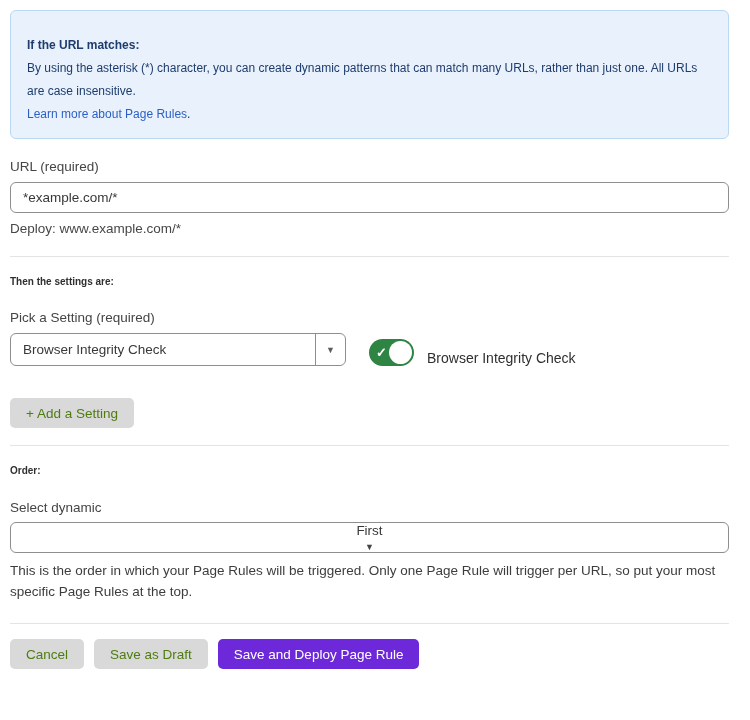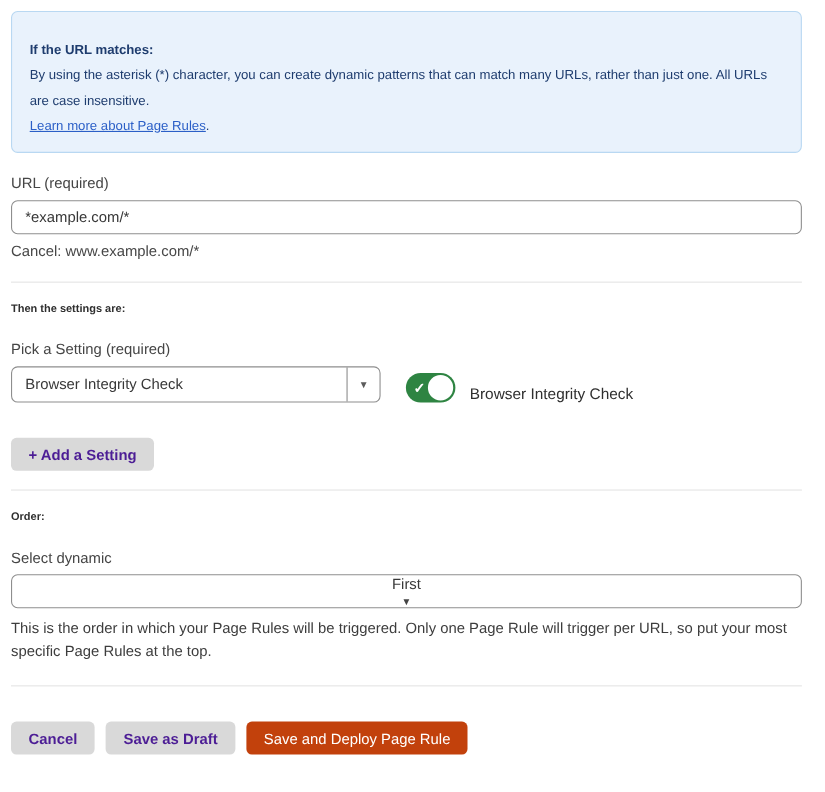--- a/index.html
+++ b/index.html
@@ -27,21 +27,20 @@
     border: 1px solid #b9d8f2;
     border-radius: 6px;
     padding: 23px 16px 12px 16px;
     font-size: 12px;
     line-height: 23px;
     color: #1e3c6e;
   }
   .infobox .info-heading { font-weight: bold; }
   .infobox a.learn-link {
     color: #2b5fc7;
-    text-decoration: underline;
     cursor: pointer;
   }
 
   .field-label {
     font-size: 13.5px;
     color: #454545;
     margin: 20px 0 8px 0;
   }
 
   .text-input {
@@ -153,22 +152,22 @@
     align-items: center;
     justify-content: center;
     height: 30px;
     padding: 0 16px;
     border: none;
     border-radius: 5px;
     font-size: 13.5px;
     font-family: "Liberation Sans", sans-serif;
     cursor: pointer;
   }
-  .btn-gray { background: #d9d9d9; color: #4c1d95; font-weight: bold; }
-  .btn-blue { background: #c2410c; color: #ffffff; margin-top: 17px; }
+  .btn-gray { background: #d9d9d9; color: #4d7c0f; }
+  .btn-blue { background: #6d28d9; color: #ffffff; }
 
   .add-setting { margin-top: 32px; }
 
   .select-box {
     display: flex;
     align-items: center;
     justify-content: space-between;
     width: 100%;
     height: 31px;
     border: 1px solid #8e8e8e;
@@ -187,40 +186,40 @@
 
   .order-helper {
     font-size: 13.5px;
     color: #3d3d3d;
     line-height: 21px;
     margin: 7px 0 0 0;
   }
 
   .footer-row {
     display: flex;
-    align-items: flex-end;
+    align-items: flex-start;
     gap: 10px;
     margin-top: 15px;
   }
 </style>
 </head>
 <body>
 
 <div class="page">
 
 
   <div class="infobox">
     <div class="info-heading">If the URL matches:</div>
     <div class="info-body">By using the asterisk (*) character, you can create dynamic patterns that can match many URLs, rather than just one. All URLs are case insensitive.</div>
     <div><a class="learn-link">Learn more about Page Rules</a><span>.</span></div>
   </div>
 
   <div class="field-label">URL (required)</div>
   <input class="text-input" type="text" value="*example.com/*" style="">
-  <div class="helper-text">Cancel: www.example.com/*</div>
+  <div class="helper-text">Deploy: www.example.com/*</div>
 
   <hr class="divider">
 
   <h2 class="section-heading">Then the settings are:</h2>
 
   <div class="field-label" style="margin-top:23px;">Pick a Setting (required)</div>
 
   <div class="setting-row" style="margin-top:5px;">
     <div class="split-dropdown">
       <div class="dd-value">Browser Integrity Check</div>

